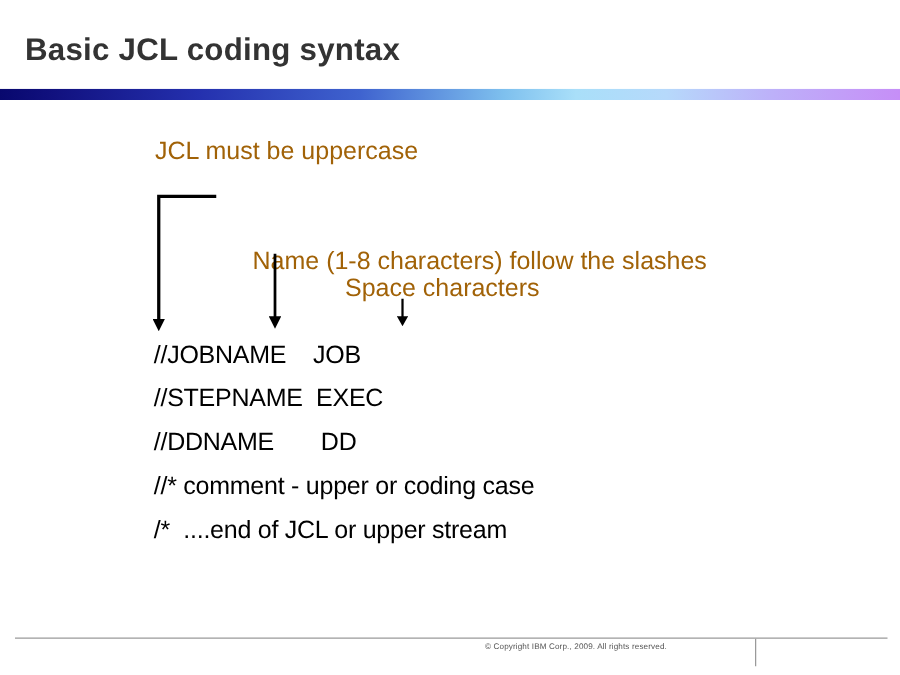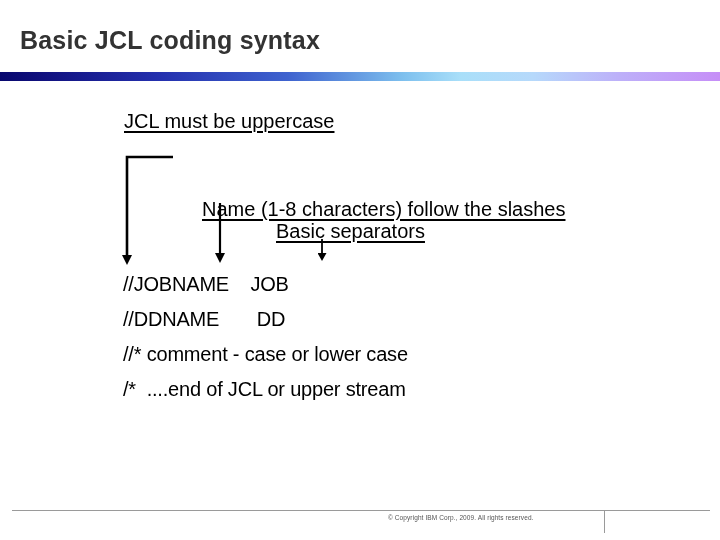--- a/index.html
+++ b/index.html
@@ -48,24 +48,23 @@
     position: absolute;
     left: 0;
     top: 0;
     width: 720px;
     height: 540px;
     pointer-events: none;
   }
   .callout {
     position: absolute;
     white-space: nowrap;
-    color: #000000;
+    color: #a16207;
     font-size: 20px;
     font-weight: 500;
-    text-decoration: underline;
     text-underline-offset: 3px;
     text-decoration-thickness: 1.5px;
     pointer-events: auto;
   }
   #callout-0 { left: 124px; top: 110px; }
   #callout-1 { left: 173px; top: 149px; }
   #callout-2 { left: 202px; top: 186px; margin-top: 12px; }
   #callout-3 { left: 276px; top: 220px; }
 
   
@@ -143,21 +142,21 @@
           <stop offset="1.00" stop-color="#c68ef7"></stop>
         </linearGradient>
       </defs>
       <rect x="0" y="0" width="720" height="9" fill="url(#titleGrad)"></rect>
     </svg>
   </div>
 
   <div id="callouts">
     <div class="callout" id="callout-0">JCL must be uppercase</div>
     <div class="callout" id="callout-2">Name (1-8 characters) follow the slashes</div>
-    <div class="callout" id="callout-3">Basic separators</div>
+    <div class="callout" id="callout-3">Space characters</div>
   </div>
 
   <svg id="arrows" viewBox="0 0 720 540">
     <defs>
       <marker id="ah" markerWidth="10" markerHeight="10" refX="1" refY="5" orient="auto" markerUnits="userSpaceOnUse">
         <path d="M0,0 L10,5 L0,10 Z" fill="#000000"></path>
       </marker>
       <marker id="ah2" markerWidth="8" markerHeight="9" refX="1" refY="4.5" orient="auto" markerUnits="userSpaceOnUse">
         <path d="M0,0 L8,4.5 L0,9 Z" fill="#000000"></path>
       </marker>
@@ -171,22 +170,23 @@
       <path d="M220,203 L220,254" fill="none" stroke="#000000" stroke-width="2.2" marker-end="url(#ah)"></path>
     </g>
 
     <g>
       <path d="M322,239 L322,254" fill="none" stroke="#000000" stroke-width="1.8" marker-end="url(#ah2)"></path>
     </g>
   </svg>
 
   <div id="code-block">
     <span class="code-line">//JOBNAME    JOB</span>
+    <span class="code-line">//STEPNAME  EXEC</span>
     <span class="code-line">//DDNAME       DD</span>
-    <span class="code-line">//* comment - case or lower case</span>
+    <span class="code-line">//* comment - upper or coding case</span>
     <span class="code-line">/*  ....end of JCL or upper stream</span>
   </div>
 
   <div id="footer-rule"></div>
   <div id="footer-divider"></div>
   <div id="footer-copyright">© Copyright IBM Corp., 2009. All rights reserved.</div>
 
 </div>
 
 </body></html>

